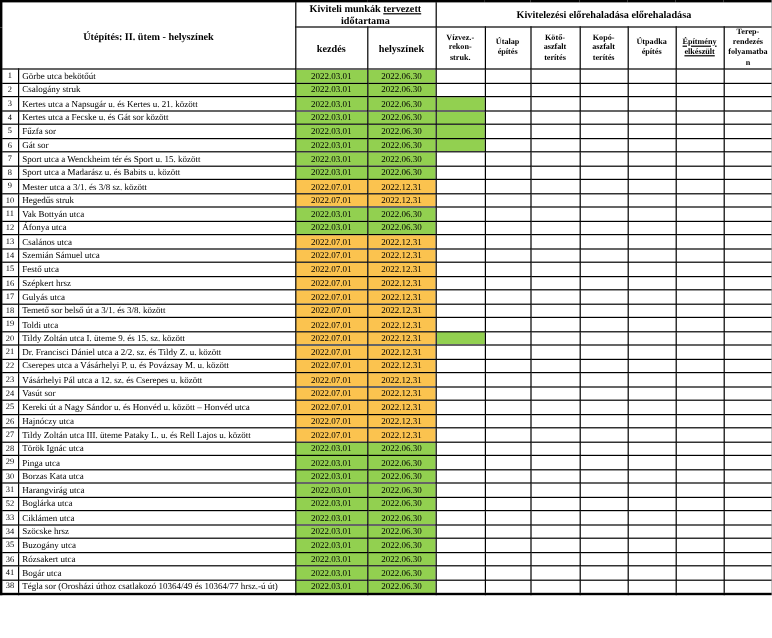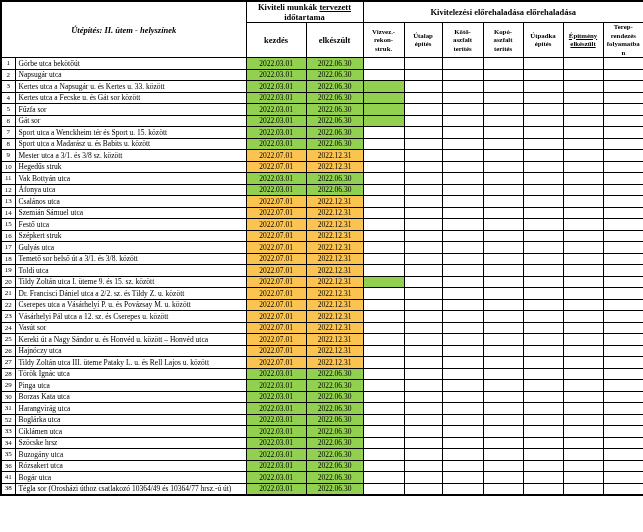--- a/index.html
+++ b/index.html
@@ -30,21 +30,20 @@
     background: #fff;
   }
   th.grp {
     font-size: 8.5px;
     line-height: 1.2;
     height: 21px;
     padding: 0 2px;
   }
   th.locations {
     font-size: 8.5px;
-    font-style: italic;
   }
   th.sub {
     font-size: 8.5px;
     height: 35px;
   }
   th.ph {
     font-size: 6.8px;
     font-weight: bold;
     white-space: pre-line;
     line-height: 1.25;
@@ -84,21 +83,21 @@
     <col style="width:41px">
   </colgroup>
   <thead>
     <tr>
       <th class="locations" colspan="2" rowspan="2">Útépítés: II. ütem - helyszínek</th>
       <th class="grp" colspan="2"><span>Kiviteli munkák </span><span class="ul">tervezett</span><span> időtartama</span></th>
       <th class="grp" colspan="7">Kivitelezési előrehaladása előrehaladása</th>
     </tr>
     <tr id="phase-header-row">
       <th class="sub">kezdés</th>
-      <th class="sub">elkészült</th>
+      <th class="sub">helyszínek</th>
 
     <th class="ph">Vízvez.-
 rekon-
 struk.</th>
         <th class="ph">Útalap
 építés</th>
         <th class="ph">Kötő-
 aszfalt
 terítés</th>
         <th class="ph">Kopó-
@@ -124,34 +123,34 @@
         <td class="phase"></td>
         <td class="phase"></td>
         <td class="phase"></td>
         <td class="phase"></td>
         <td class="phase"></td>
         <td class="phase"></td>
         <td class="phase"></td>
       </tr>
       <tr>
         <td class="num">2</td>
-        <td class="name">Napsugár utca</td>
+        <td class="name">Csalogány struk</td>
         <td class="date" style="background: rgb(146, 208, 80);">2022.03.01</td>
         <td class="date" style="background: rgb(146, 208, 80);">2022.06.30</td>
         <td class="phase"></td>
         <td class="phase"></td>
         <td class="phase"></td>
         <td class="phase"></td>
         <td class="phase"></td>
         <td class="phase"></td>
         <td class="phase"></td>
       </tr>
       <tr>
         <td class="num">3</td>
-        <td class="name">Kertes utca a Napsugár u. és Kertes u. 33. között</td>
+        <td class="name">Kertes utca a Napsugár u. és Kertes u. 21. között</td>
         <td class="date" style="background: rgb(146, 208, 80);">2022.03.01</td>
         <td class="date" style="background: rgb(146, 208, 80);">2022.06.30</td>
         <td class="phase" style="background: rgb(146, 208, 80);"></td>
         <td class="phase"></td>
         <td class="phase"></td>
         <td class="phase"></td>
         <td class="phase"></td>
         <td class="phase"></td>
         <td class="phase"></td>
       </tr>
@@ -306,21 +305,21 @@
         <td class="phase"></td>
         <td class="phase"></td>
         <td class="phase"></td>
         <td class="phase"></td>
         <td class="phase"></td>
         <td class="phase"></td>
         <td class="phase"></td>
       </tr>
       <tr>
         <td class="num">16</td>
-        <td class="name">Szépkert struk</td>
+        <td class="name">Szépkert hrsz</td>
         <td class="date" style="background: rgb(251, 195, 79);">2022.07.01</td>
         <td class="date" style="background: rgb(251, 195, 79);">2022.12.31</td>
         <td class="phase"></td>
         <td class="phase"></td>
         <td class="phase"></td>
         <td class="phase"></td>
         <td class="phase"></td>
         <td class="phase"></td>
         <td class="phase"></td>
       </tr>

